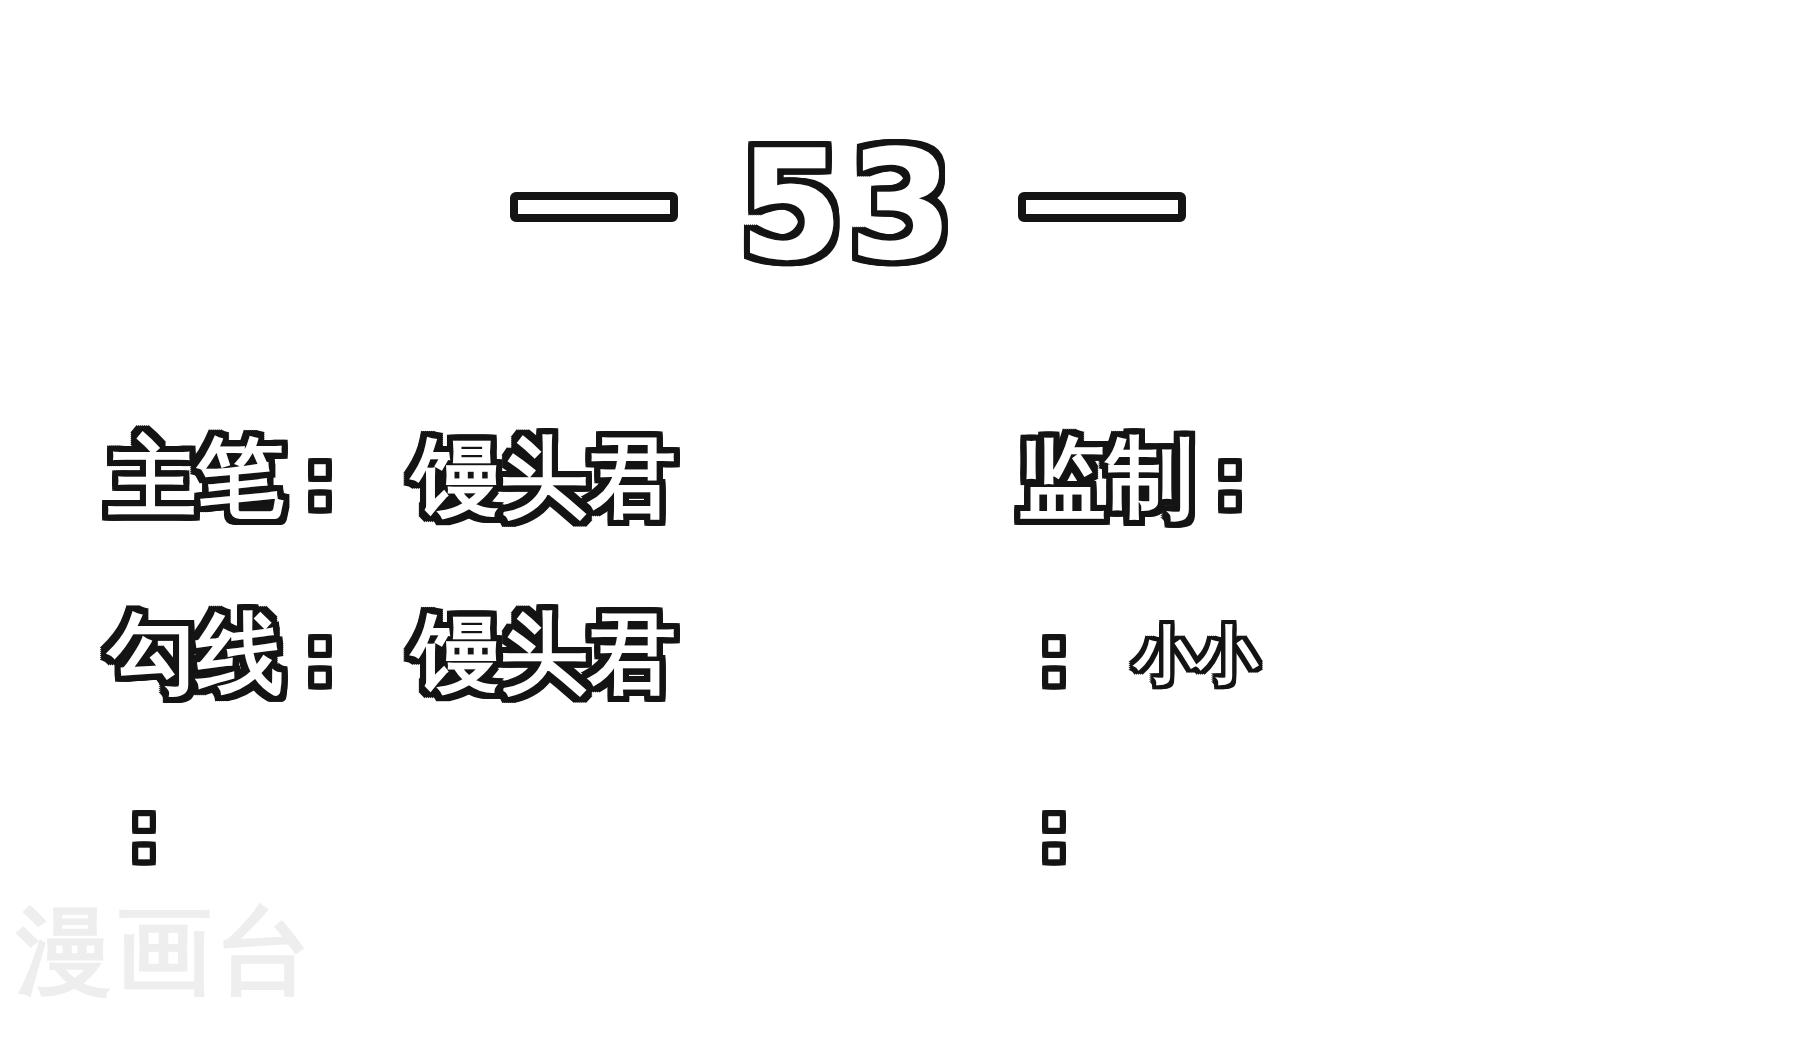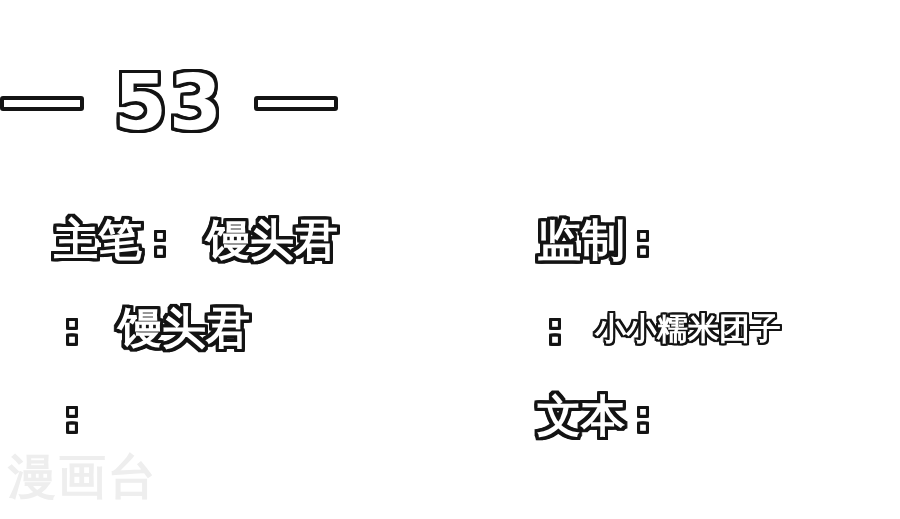--- a/index.html
+++ b/index.html
@@ -58,22 +58,23 @@
 
   
   #header {
     position: absolute;
     left: 0;
     top: 58px;
     width: 768px;
     height: 90px;
     display: flex;
     align-items: center;
-    justify-content: flex-start;
+    justify-content: center;
     gap: 30px;
+    padding-left: 40px;
   }
 
   .dash {
     width: 84px;
     height: 15px;
     background: #ffffff;
     border: 4px solid #141414;
     border-radius: 3px;
     box-sizing: border-box;
     flex: 0 0 auto;
@@ -103,21 +104,21 @@
     height: 88px;
   }
 
   .credit-cell {
     display: flex;
     align-items: center;
     flex: 0 0 auto;
   }
 
   .cell-left  { width: 455px; }
-  .cell-right { width: 345px; margin-left: 28px; }
+  .cell-right { width: 345px; }
 
   .credit-label {
     font-size: 44px;
     font-weight: 700;
     line-height: 1;
     flex: 0 0 auto;
   }
 
   .credit-colon {
     font-size: 40px;
@@ -186,38 +187,37 @@
         <span class="credit-value outline">馒头君</span>
       </div>
       <div class="credit-cell cell-right">
         <span class="credit-label outline">监制</span>
         <span class="credit-colon outline">：</span>
       </div>
     </div>
 
     <div class="credit-row">
       <div class="credit-cell cell-left">
+        <span class="credit-label outline">勾线</span>
         <span class="credit-colon outline">：</span>
         <span class="credit-value outline">馒头君</span>
       </div>
       <div class="credit-cell cell-right">
         <span class="credit-colon outline">：</span>
         <span class="credit-value stacked">
           <span class="vline outline-thin">小小</span>
-          <span class="vline outline-thin">糯米团子</span>
         </span>
       </div>
     </div>
 
     <div class="credit-row">
       <div class="credit-cell cell-left">
         <span class="credit-colon outline">：</span>
       </div>
       <div class="credit-cell cell-right">
-        <span class="credit-label outline">文本</span>
         <span class="credit-colon outline">：</span>
       </div>
     </div>
 
   </div>
 
   <div id="watermark">漫画台</div>
 
 </div>
 

